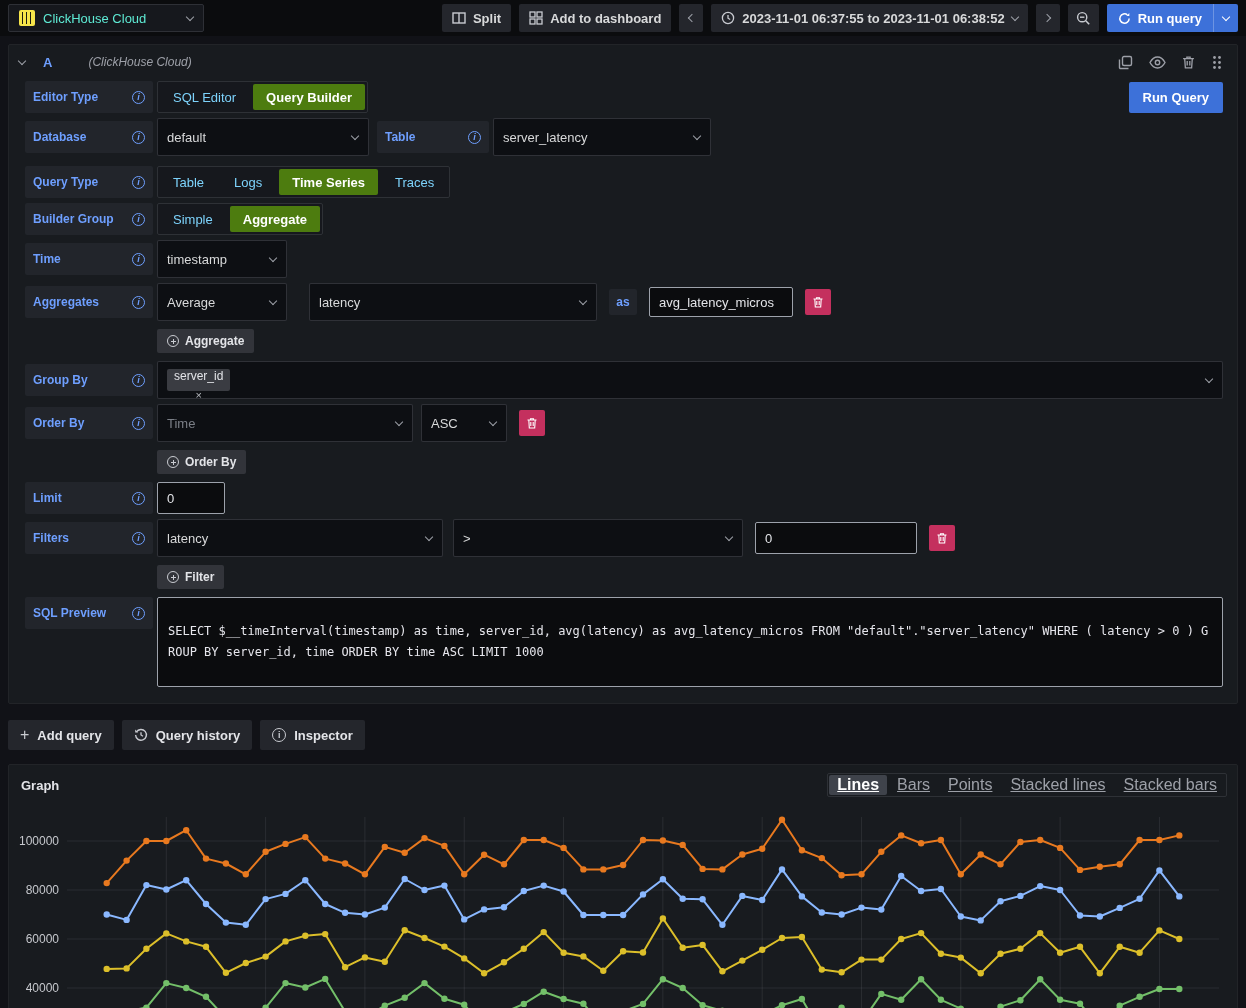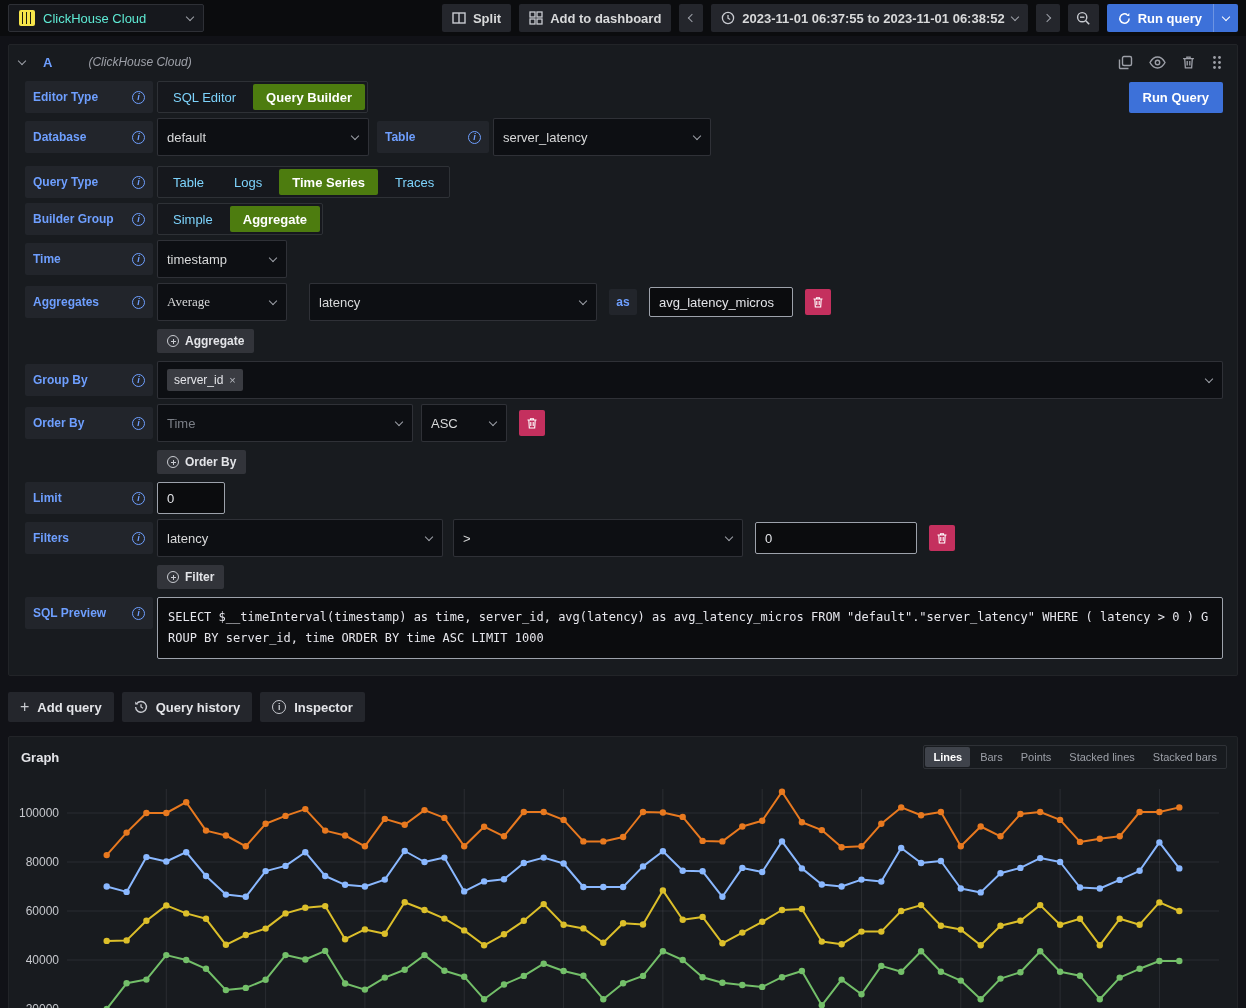--- a/index.html
+++ b/index.html
@@ -48,39 +48,39 @@
   .radio-opt.sel { background:#4d7c0f; color:#fff; font-weight:bold; }
 
   .chip-as { height:26px; min-width:28px; background:#22252b; border-radius:2px; color:#6e9fff; font-size:12px; font-weight:bold; display:flex; align-items:center; justify-content:center; margin:0 12px; padding:0 7px; }
   .del-btn { width:26px; height:26px; background:#c4305e; border-radius:2px; display:flex; align-items:center; justify-content:center; margin-left:12px; cursor:pointer; flex:none; }
   .add-btn { height:24px; display:inline-flex; align-items:center; gap:6px; background:#32343a; border-radius:2px; padding:0 10px; font-size:12px; font-weight:bold; color:#e3e4e8; cursor:pointer; margin:3px 0 8px 132px; }
   .oplus { width:12px; height:12px; border:1px solid #c9cbd1; border-radius:50%; position:relative; flex:none; }
   .oplus::before,.oplus::after { content:""; position:absolute; background:#c9cbd1; }
   .oplus::before { left:2.5px; right:2.5px; top:4.5px; height:1px; }
   .oplus::after  { top:2.5px; bottom:2.5px; left:4.5px; width:1px; }
 
-  .tag { display:flex; align-items:center; gap:6px; background:#3a3c42; border-radius:2px; height:22px; padding:0 7px; font-size:12px; color:#e3e4e8; }
+  .tag { display:flex; align-items:center; gap:6px; background:#3a3c42; border-radius:2px; height:22px; padding:0 7px; font-size:12px; color:#e3e4e8;flex-direction:column; }
   .tag .x { color:#b6b9bf; font-size:11px; cursor:pointer; }
 
-  .sql-box { flex:1; background:#0b0c0e; border:1px solid #9da2ab; border-radius:2px; padding:9px 10px; font-family:"DejaVu Sans Mono","Liberation Mono",monospace; font-size:12px; line-height:1.75; color:#e6e6ec; word-break:break-all; }
+  .sql-box { flex:1; background:#0b0c0e; border:1px solid #9da2ab; border-radius:2px; padding:23px 10px; font-family:"DejaVu Sans Mono","Liberation Mono",monospace; font-size:12px; line-height:1.75; color:#e6e6ec; word-break:break-all; }
 
   .run-query-inline { margin-left:auto; background:#3d71d9; color:#fff; border:none; border-radius:2px; height:31px; padding:0 14px; font-size:13px; font-weight:bold; font-family:inherit; cursor:pointer; }
 
   .footer-btns { display:flex; gap:8px; margin:16px 8px 14px 8px; }
   .sec-btn { display:flex; align-items:center; gap:8px; height:30px; padding:0 12px; background:#24262c; border-radius:2px; font-size:13px; font-weight:600; color:#e3e4e8; cursor:pointer; }
   .plus-ic { font-size:16px; font-weight:normal; color:#c9cbd1; line-height:1; }
   .circle-i { width:14px; height:14px; border:1.3px solid #c9cbd1; border-radius:50%; display:flex; align-items:center; justify-content:center; font-size:9px; color:#c9cbd1; }
   .circle-i::before { content:"i"; }
 
   
   .gpanel { margin:12px 8px 0 8px; height:372px; }
   .ghead { display:flex; align-items:center; padding:8px 10px 2px 12px; }
   .gtitle { font-size:13px; font-weight:bold; color:#e3e4e8; }
   .mode-group { margin-left:auto; display:flex; height:24px; border:1px solid #2e3136; border-radius:2px; }
-  .mode-opt { display:flex; align-items:center; padding:0 8px; margin:1px; font-size:11px; color:#9da0a8; border-radius:2px; cursor:pointer; }
+  .mode-opt { display:flex; align-items:center; padding:0 8px; margin:1px; font-size:16px; color:#9da0a8; border-radius:2px; cursor:pointer;text-decoration:underline; }
   .mode-opt.sel { background:#3f434b; color:#fff; font-weight:bold; }
   .chart-wrap { padding:4px 8px 0 8px; }
   svg text { fill:#c6c8cd; font-family:"Liberation Sans",sans-serif; font-size:12px; }
 </style>
 </head>
 <body>
 
 <div class="nav">
   <div class="ds-picker">
     <span class="ch-logo"></span>
@@ -237,21 +237,21 @@
         <span>timestamp</span>
           <span class="chev"></span>
       </div>
     </div>
 
     <div class="row">
       <div class="cell-label">
         <span>Aggregates</span>
         <span class="info"></span>
       </div>
-      <div class="select" style="width:130px;font-family:Liberation Serif, serif;">
+      <div class="select" style="width:130px;">
         <span>Average</span>
           <span class="chev"></span>
       </div>
       <div class="select" style="width:288px; margin-left:22px;">
         <span>latency</span>
           <span class="chev"></span>
       </div>
       <span class="chip-as">as</span>
       <input class="tinput" style="width: 144px; height: 30px;" value="avg_latency_micros">
       <div class="del-btn">

